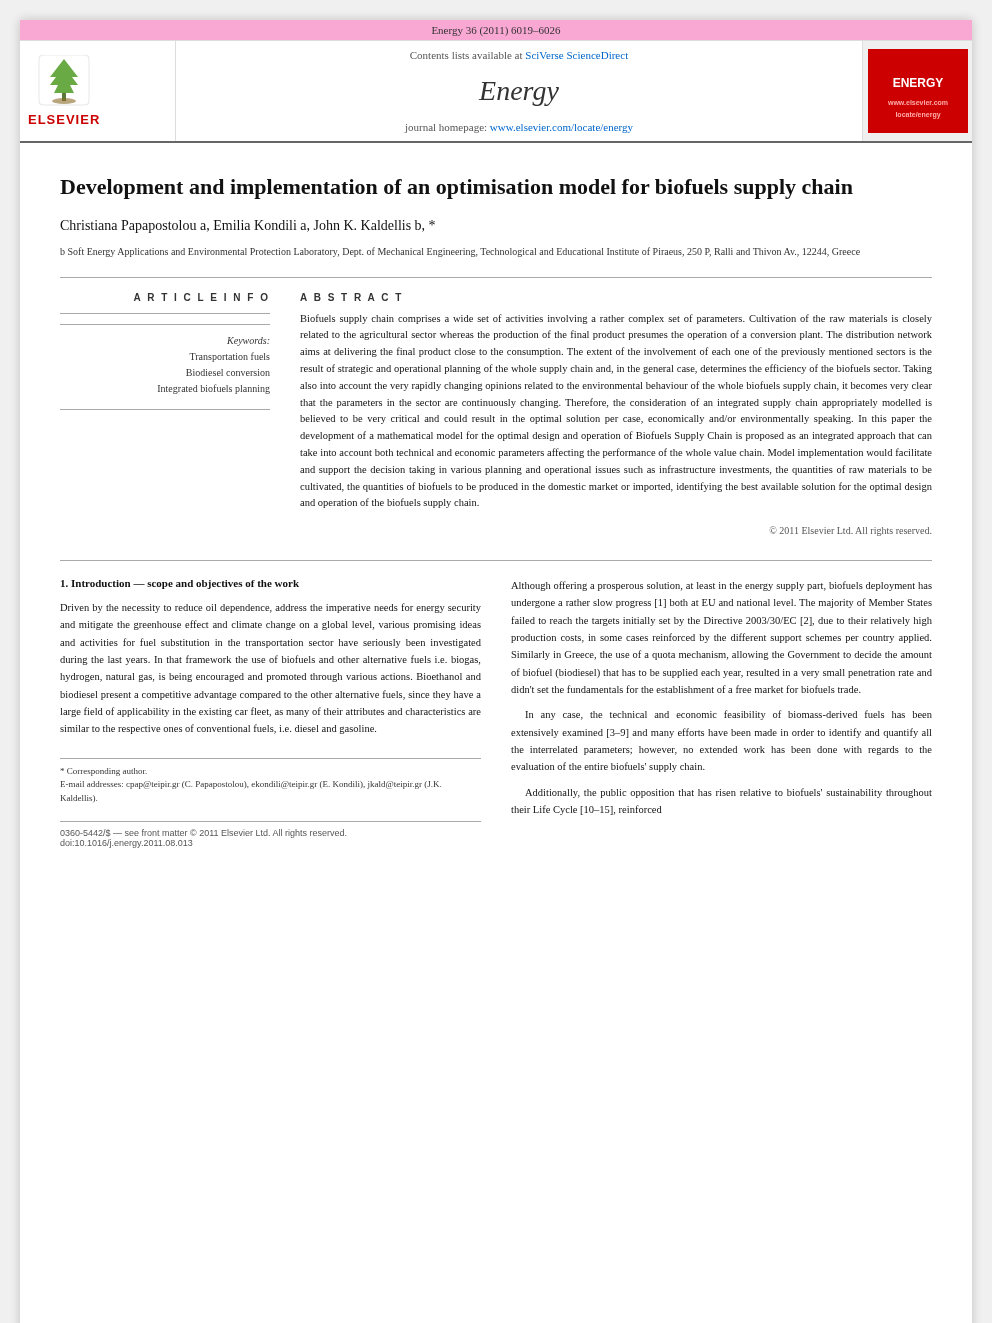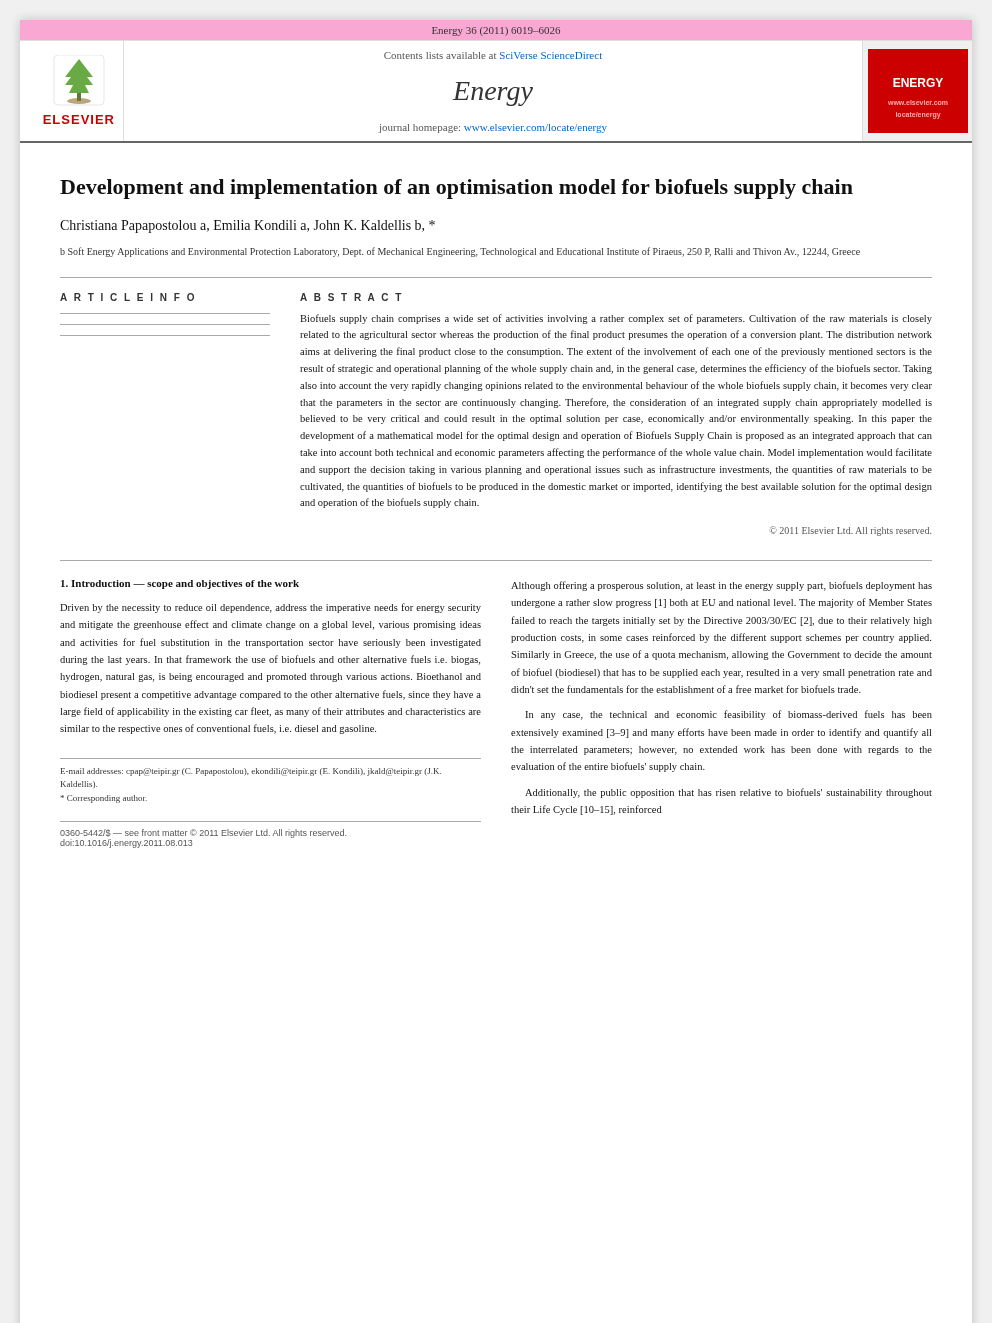--- a/index.html
+++ b/index.html
@@ -27,25 +27,25 @@
       color: #333;
     }
     
     .journal-header {
       display: flex;
       align-items: stretch;
       border-bottom: 2px solid #666;
       min-height: 90px;
     }
     .journal-header-left {
-      width: 104px;
+      width: 156px;
       background: #fff;
       display: flex;
       align-items: center;
-      justify-content: flex-end;
+      justify-content: flex-start;
       border-right: 1px solid #ddd;
       padding: 8px;
     }
     .elsevier-logo {
       display: flex;
       flex-direction: column;
       align-items: center;
     }
     .elsevier-tree {
       width: 60px;
@@ -146,20 +146,21 @@
     }
     
     .two-col {
       display: flex;
       gap: 30px;
       margin-top: 14px;
     }
     .left-col {
       width: 210px;
       flex-shrink: 0;
+      text-align: right;
     }
     .right-col {
       flex: 1;
     }
     
     .section-label {
       font-size: 10px;
       font-variant: small-caps;
       letter-spacing: 2px;
       color: #333;
@@ -323,20 +324,26 @@
 
     <div class="two-col">
 
       <div class="left-col">
         <div class="section-label">A R T I C L E   I N F O</div>
         <hr class="left-divider">
 
 
         <hr class="left-divider">
 
+        <div class="info-group">
+          <div class="info-label">Keywords:</div>
+          <div class="info-value">Transportation fuels</div>
+          <div class="info-value">Biodiesel conversion</div>
+          <div class="info-value">Integrated biofuels planning</div>
+        </div>
 
         <hr class="left-divider">
       </div>
 
       <div class="right-col">
         <div class="section-label">A B S T R A C T</div>
         <div class="abstract-text">Biofuels supply chain comprises a wide set of activities involving a rather complex set of parameters. Cultivation of the raw materials is closely related to the agricultural sector whereas the production of the final product presumes the operation of a conversion plant. The distribution network aims at delivering the final product close to the consumption. The extent of the involvement of each one of the previously mentioned sectors is the result of strategic and operational planning of the whole supply chain and, in the general case, determines the efficiency of the biofuels sector. Taking also into account the very rapidly changing opinions related to the environmental behaviour of the whole biofuels supply chain, it becomes very clear that the parameters in the sector are continuously changing. Therefore, the consideration of an integrated supply chain appropriately modelled is believed to be very critical and could result in the optimal solution per case, economically and/or environmentally speaking. In this paper the development of a mathematical model for the optimal design and operation of Biofuels Supply Chain is proposed as an integrated approach that can take into account both technical and economic parameters affecting the performance of the whole value chain. Model implementation would facilitate and support the decision taking in various planning and operational issues such as infrastructure investments, the quantities of raw materials to be cultivated, the quantities of biofuels to be produced in the domestic market or imported, identifying the best available solution for the optimal design and operation of the biofuels supply chain.</div>
         <div class="copyright">© 2011 Elsevier Ltd. All rights reserved.</div>
       </div>
     </div>
@@ -345,25 +352,25 @@
 
     <div class="body-two-col">
 
       <div class="body-col">
         <div class="section-heading">1.  Introduction — scope and objectives of the work</div>
         <div class="body-text">
           <p>Driven by the necessity to reduce oil dependence, address the imperative needs for energy security and mitigate the greenhouse effect and climate change on a global level, various promising ideas and activities for fuel substitution in the transportation sector have seriously been investigated during the last years. In that framework the use of biofuels and other alternative fuels i.e. biogas, hydrogen, natural gas, is being encouraged and promoted through various actions. Bioethanol and biodiesel present a competitive advantage compared to the other alternative fuels, since they have a large field of applicability in the existing car fleet, as many of their attributes and characteristics are similar to the respective ones of conventional fuels, i.e. diesel and gasoline.</p>
         </div>
 
         <div class="footnote-area">
+          <div class="footnote-text">* Corresponding author.</div>
           <div class="footnote-text">
             <span>E-mail addresses:</span>
             <span>cpap@teipir.gr (C. Papapostolou), ekondili@teipir.gr (E. Kondili), jkald@teipir.gr (J.K. Kaldellis).</span>
           </div>
-          <div class="footnote-text">* Corresponding author.</div>
         </div>
 
         <div class="bottom-bar">
           <div>0360-5442/$ — see front matter © 2011 Elsevier Ltd. All rights reserved.</div>
           <div>doi:10.1016/j.energy.2011.08.013</div>
         </div>
       </div>
 
       <div class="body-col">
         <div class="body-text">

